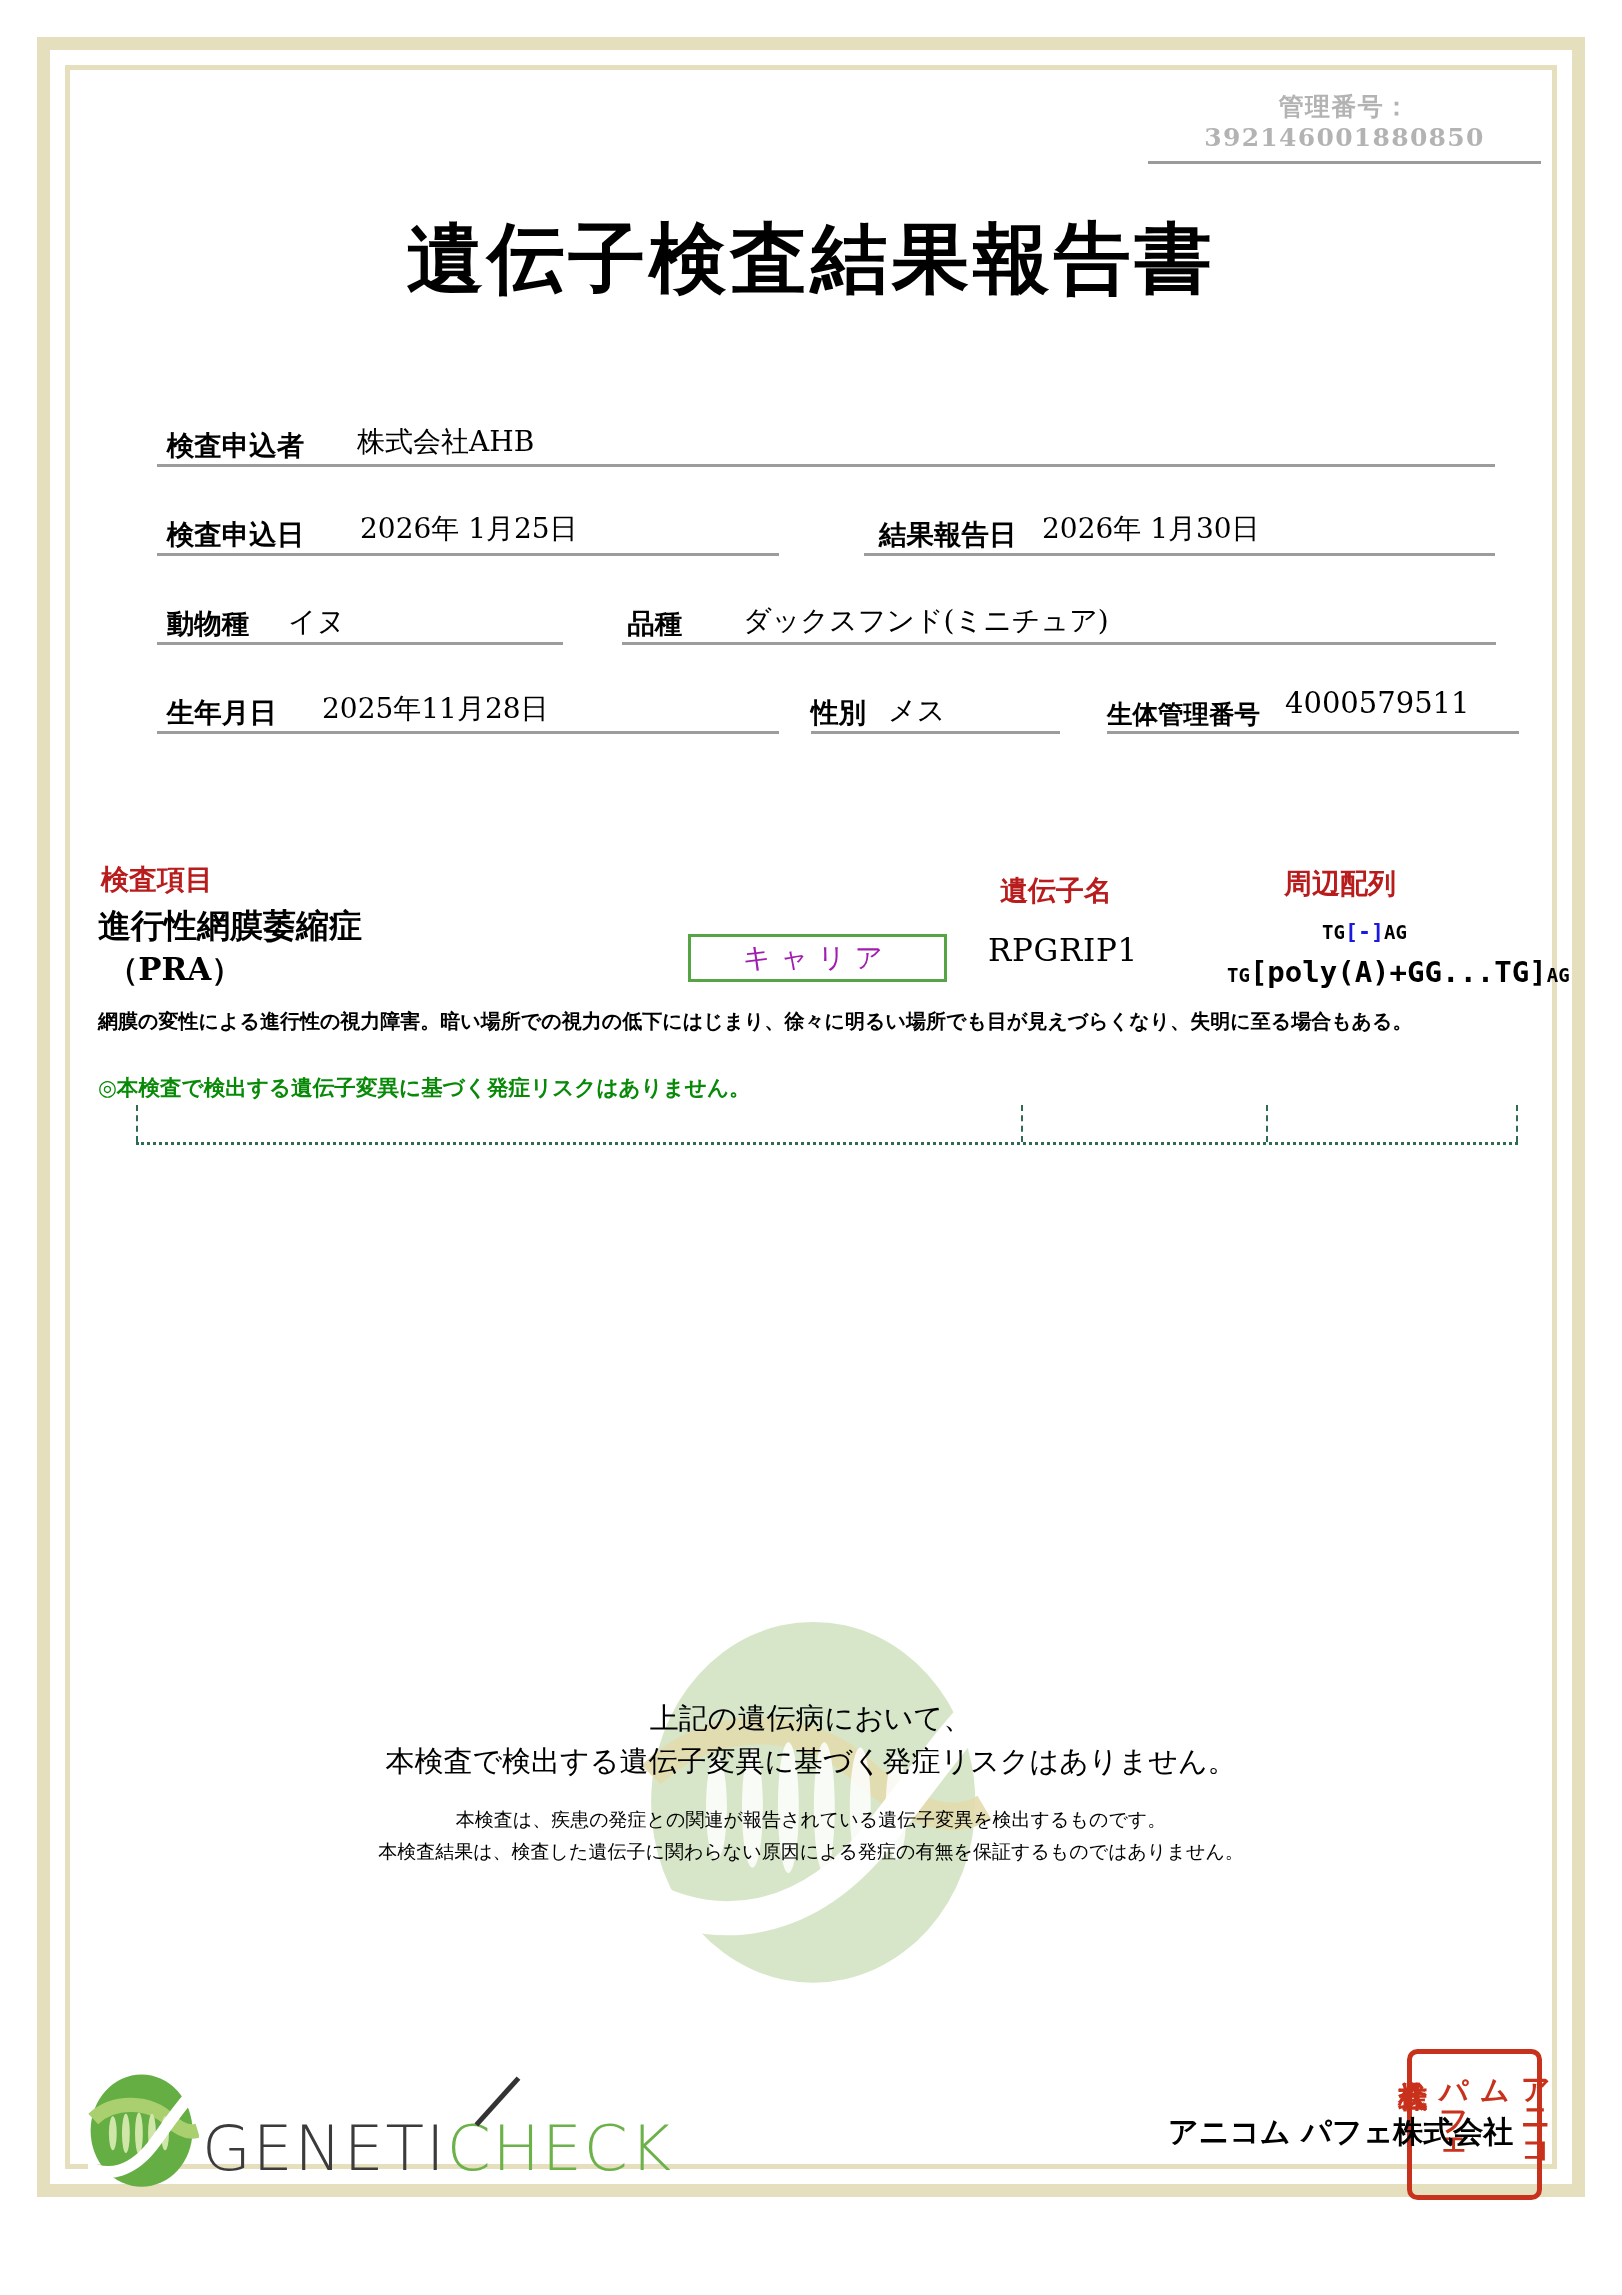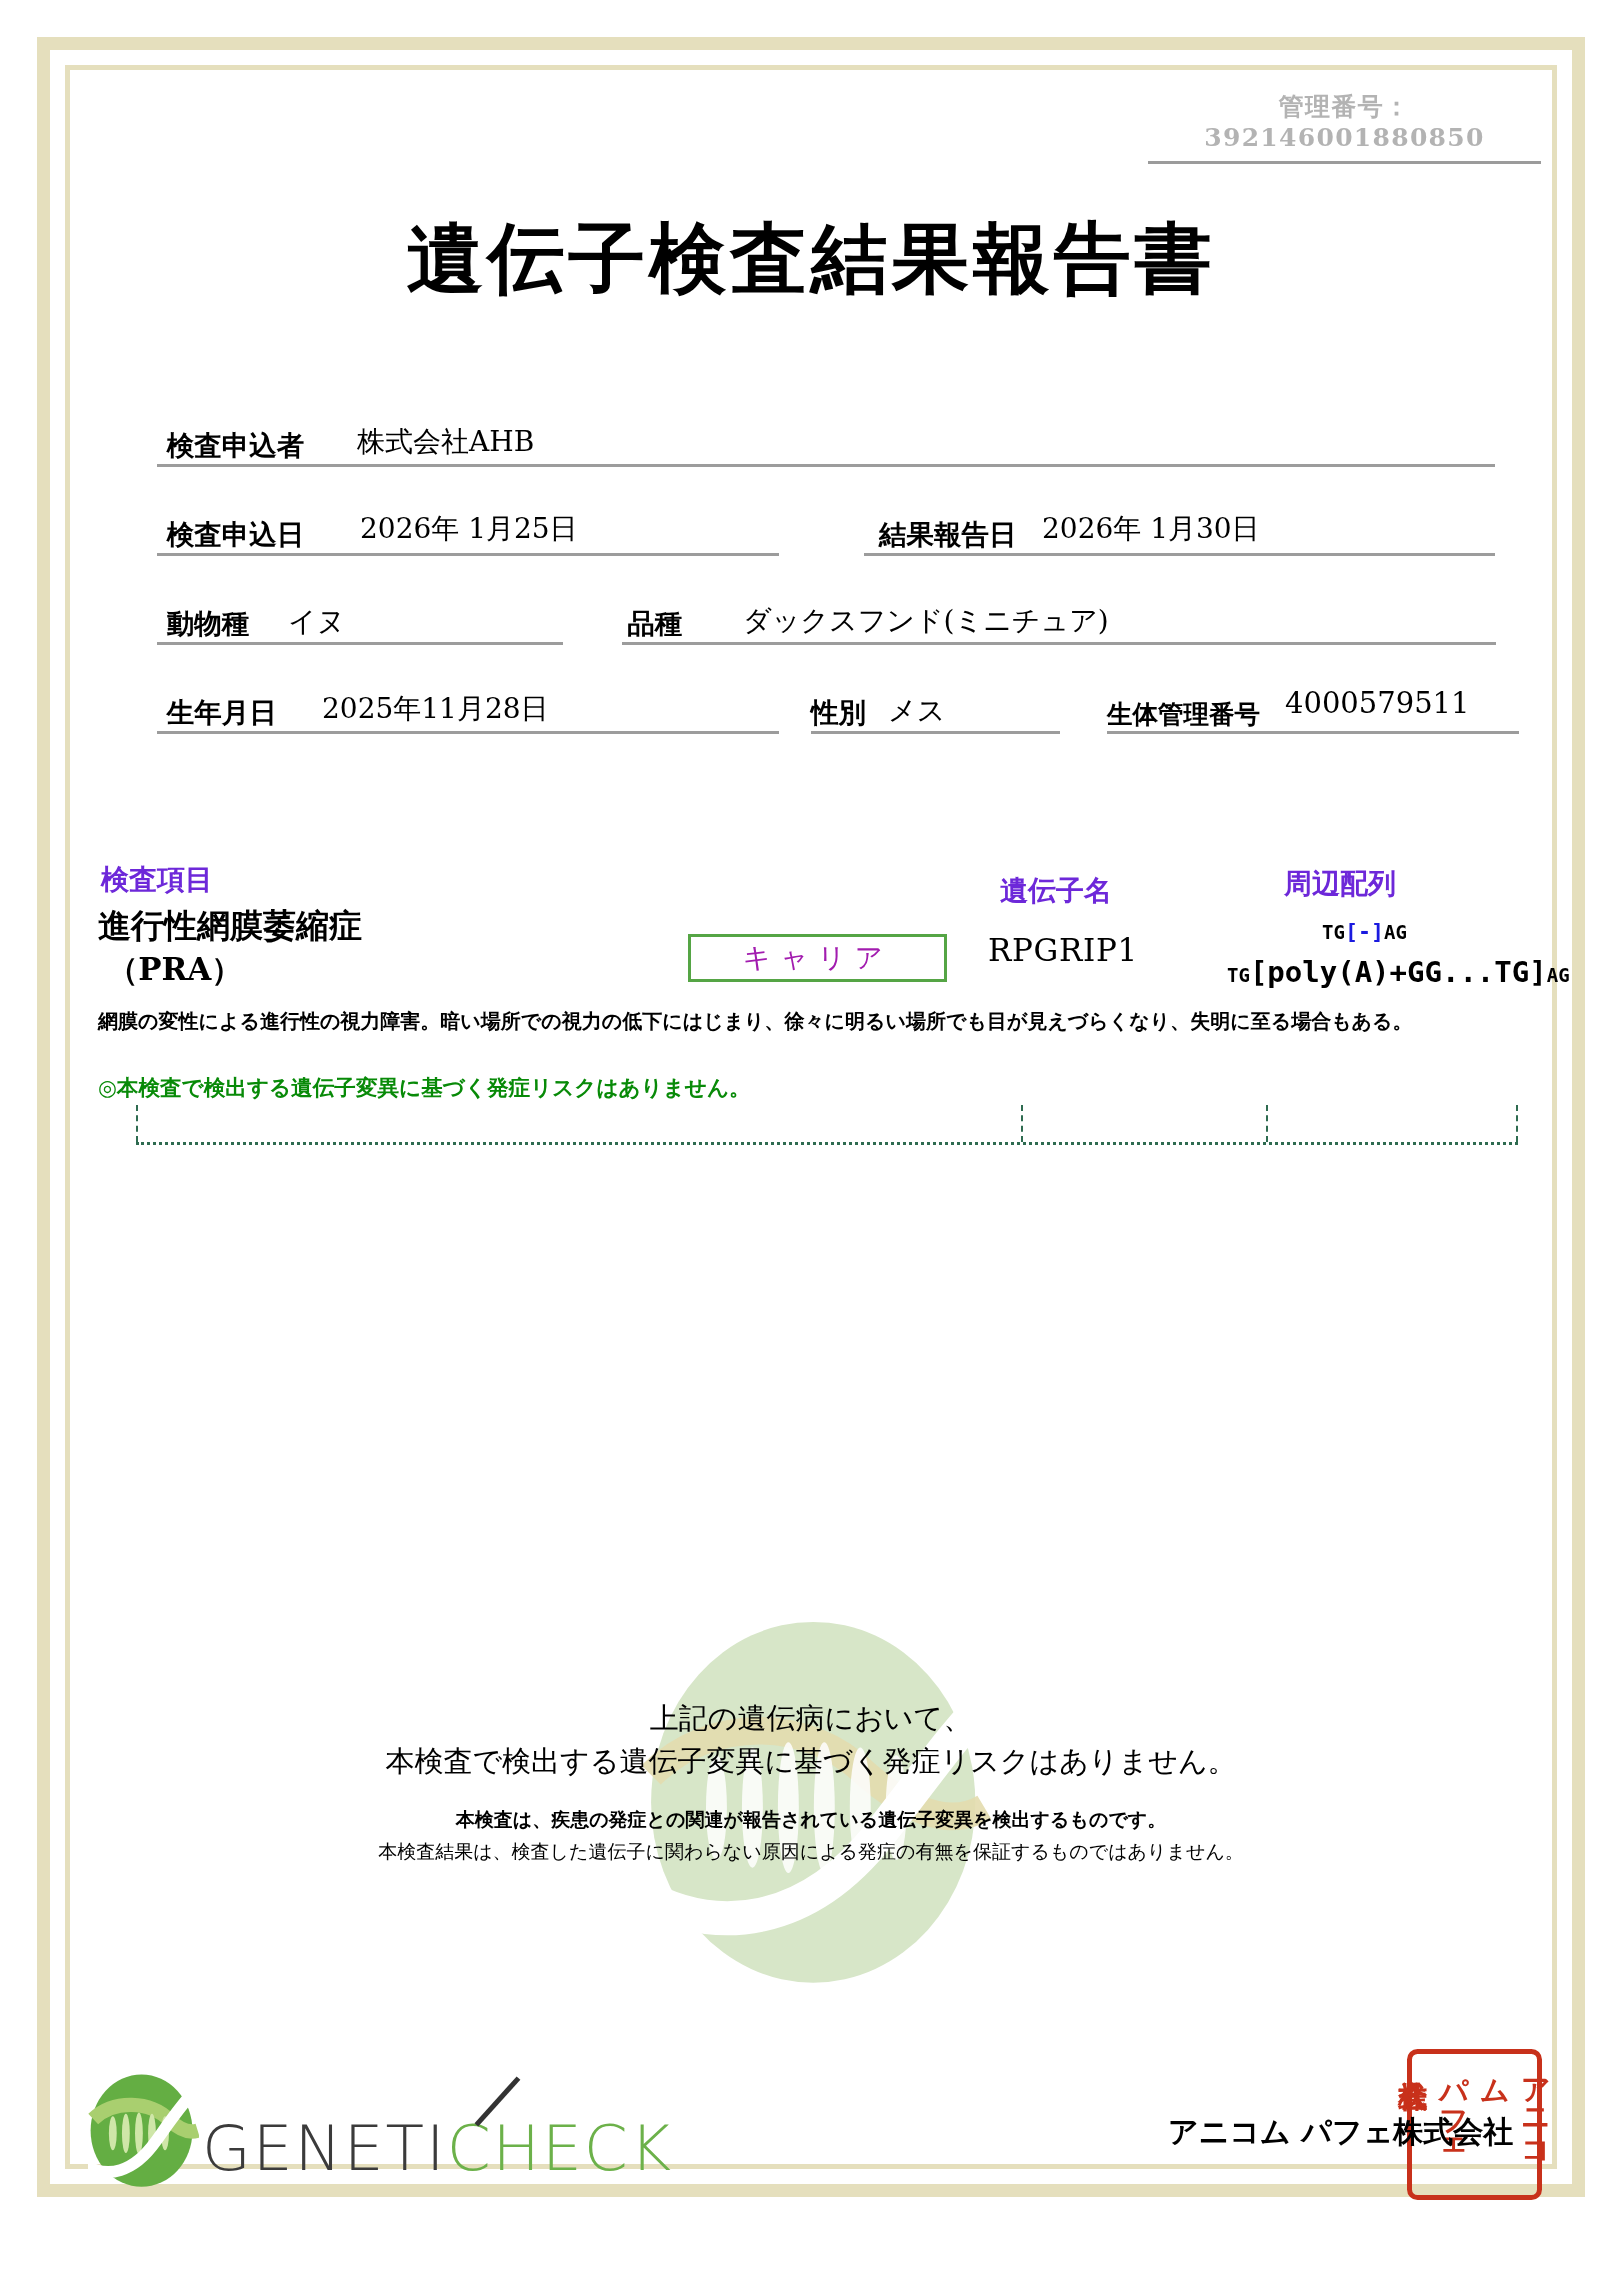--- a/index.html
+++ b/index.html
@@ -17,21 +17,21 @@
     color:#b3b3b3;font-size:25px;font-weight:bold;letter-spacing:1.3px;
     border-bottom:3.9px solid #9b9b9b;padding-bottom:9.2px;}
   
   .title{position:absolute;left:0;right:0;top:208px;text-align:center;
     font-size:77px;font-weight:bold;letter-spacing:3.9px;}
   
   .row{position:absolute;height:48px;border-bottom:3.9px solid #9c9c9c;}
   .row .lbl{position:absolute;font-size:27.5px;font-weight:bold;white-space:nowrap;}
   .row .val{position:absolute;font-size:28px;white-space:nowrap;}
   
-  .sec-header{position:absolute;font-size:28px;font-weight:bold;color:#6d28d9;white-space:nowrap;}
+  .sec-header{position:absolute;font-size:28px;font-weight:bold;color:#b91c1c;white-space:nowrap;}
   .disease{position:absolute;left:98px;top:904px;font-size:33px;font-weight:bold;line-height:43px;}
   .disease .abbr{font-weight:bold;font-size:31px;padding-left:9.2px;}
   .status-box{position:absolute;left:688px;top:934px;width:253px;height:42px;
     border:3.3px solid #55a545;display:flex;align-items:center;justify-content:center;}
   .status-box span{color:#a21caf;font-size:27.5px;letter-spacing:9.2px;}
   .gene{position:absolute;left:978px;top:932px;width:170px;text-align:center;
     font-size:31px;letter-spacing:0.7px;}
   .seq{position:absolute;width:275px;text-align:center;white-space:nowrap;
     font-family:"DejaVu Sans Mono","Liberation Mono",monospace;font-size:19px;font-weight:bold;}
   .seq-1{left:1227px;top:919px;}
@@ -46,21 +46,21 @@
   .dotted-box{position:absolute;left:136px;top:1105px;width:1382px;height:37px;
     border-bottom:3.3px dotted #2e6b50;}
   .dotted-box .vsep{position:absolute;top:0;height:37px;border-left:2px dashed #2e6b50;}
   
   .watermark{position:absolute;left:638px;top:1611px;z-index:0;}
   
   .statement{position:absolute;left:0;right:0;text-align:center;z-index:2;
     font-family:"DejaVu Sans","Liberation Sans",sans-serif;}
   .stmt-1{top:1699px;font-size:29px;}
   .stmt-2{top:1742px;font-size:29px;}
-  .disc-1{top:1807px;font-size:19px;font-weight:bold;}
+  .disc-1{top:1807px;font-size:19px;}
   .disc-2{top:1839px;font-size:19px;}
   
   .logo{position:absolute;left:88px;top:2073px;z-index:2;}
   .logo-word{position:absolute;left:202px;top:2112px;z-index:2;white-space:nowrap;
     font-family:"DejaVu Sans","Liberation Sans",sans-serif;font-size:63px;font-weight:300;letter-spacing:2px;}
   .logo-word .dark{color:#3b3b3b;}
   .logo-word .green{color:#6cb14a;}
   .logo-check{position:absolute;left:466px;top:2099px;width:63px;height:5.2px;
     background:#333;transform:rotate(-48deg);z-index:3;}
   .company{position:absolute;left:1168px;top:2112px;font-size:30px;font-weight:bold;

